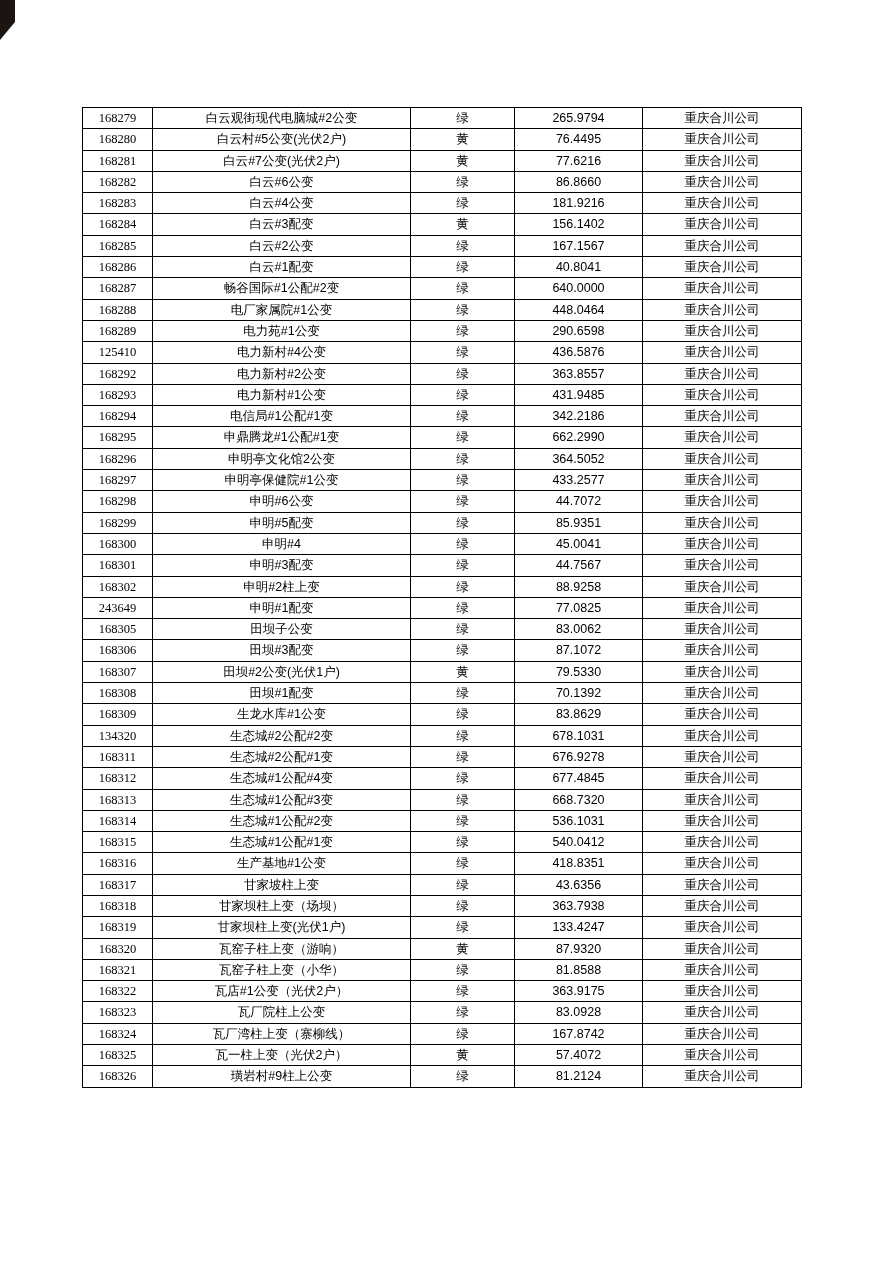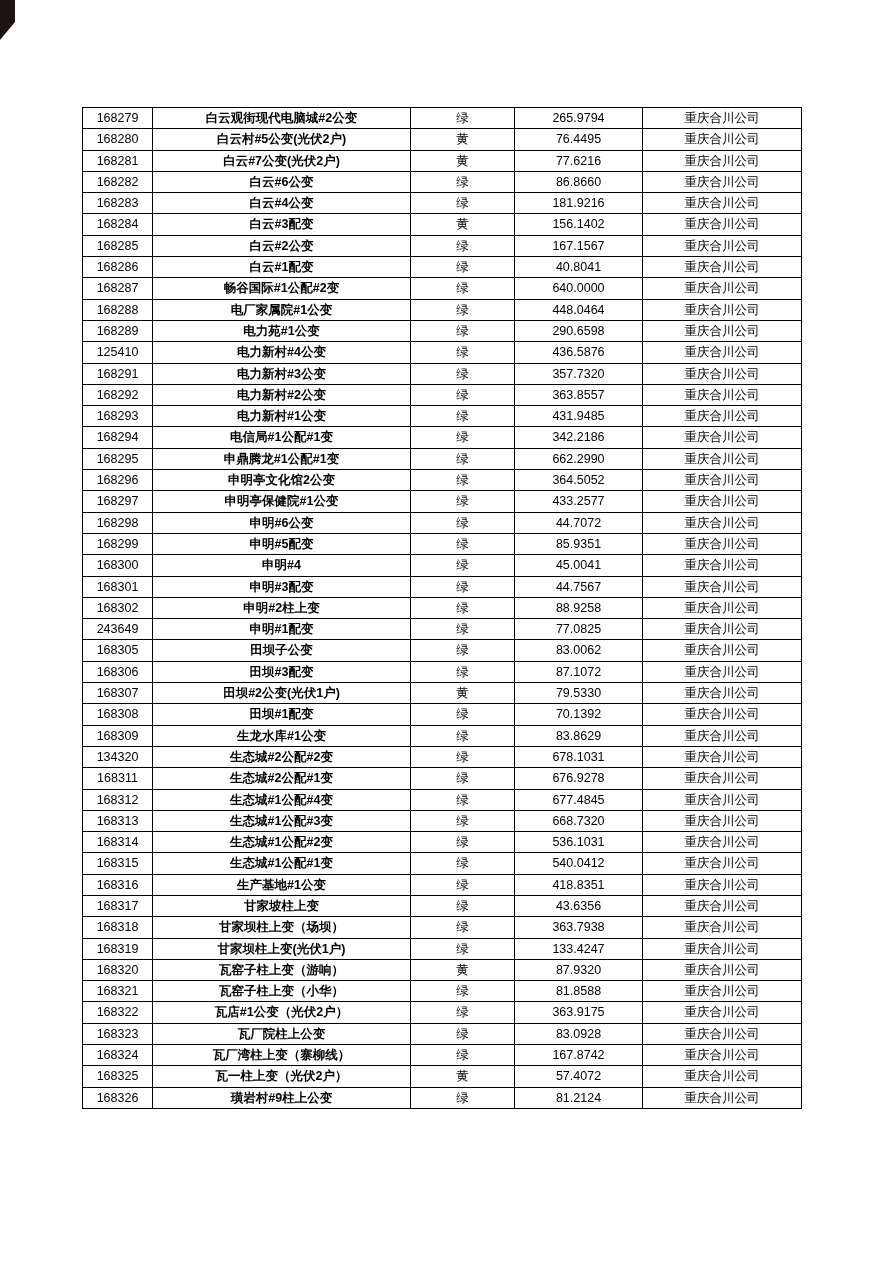--- a/index.html
+++ b/index.html
@@ -37,22 +37,22 @@
   table.data-table td {
     border: 1px solid #000000;
     height: 20.3px;
     line-height: 20.3px;
     text-align: center;
     vertical-align: middle;
     padding: 0 2px;
     overflow: hidden;
     white-space: nowrap;
   }
-  .col-id      { width: 70px; }
-  .col-name    { width: 258px; font-weight: bold; }
+  .col-id      { width: 70px; font-family: Liberation Serif, serif; }
+  .col-name    { width: 258px; }
   .col-status  { width: 104px; }
   .col-value   { width: 128px; }
   .col-company { width: 159px; margin-left: 41px; }
 </style>
 </head>
 <body>
 
 <div class="canvas">
   <div class="corner-artifact"></div>
   <table class="data-table">
@@ -142,27 +142,20 @@
           <td class="col-company">重庆合川公司</td>
         </tr>
         <tr>
           <td class="col-id">125410</td>
           <td class="col-name">电力新村#4公变</td>
           <td class="col-status">绿</td>
           <td class="col-value">436.5876</td>
           <td class="col-company">重庆合川公司</td>
         </tr>
         <tr>
-          <td class="col-id">168291</td>
-          <td class="col-name">电力新村#3公变</td>
-          <td class="col-status">绿</td>
-          <td class="col-value">357.7320</td>
-          <td class="col-company">重庆合川公司</td>
-        </tr>
-        <tr>
           <td class="col-id">168292</td>
           <td class="col-name">电力新村#2公变</td>
           <td class="col-status">绿</td>
           <td class="col-value">363.8557</td>
           <td class="col-company">重庆合川公司</td>
         </tr>
         <tr>
           <td class="col-id">168293</td>
           <td class="col-name">电力新村#1公变</td>
           <td class="col-status">绿</td>

